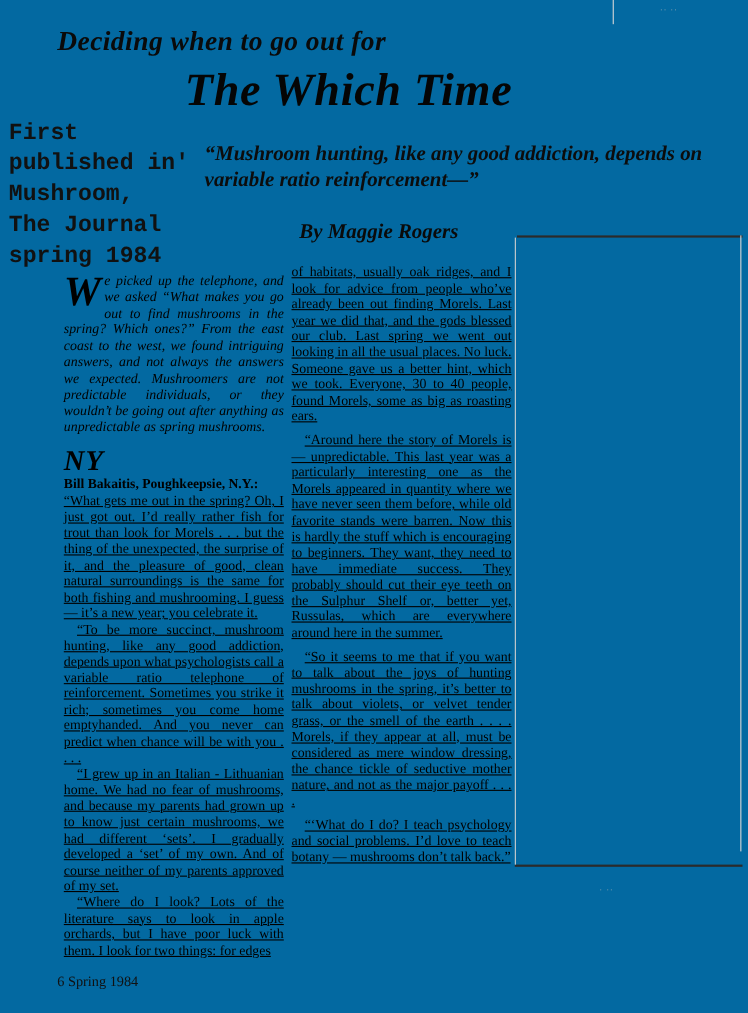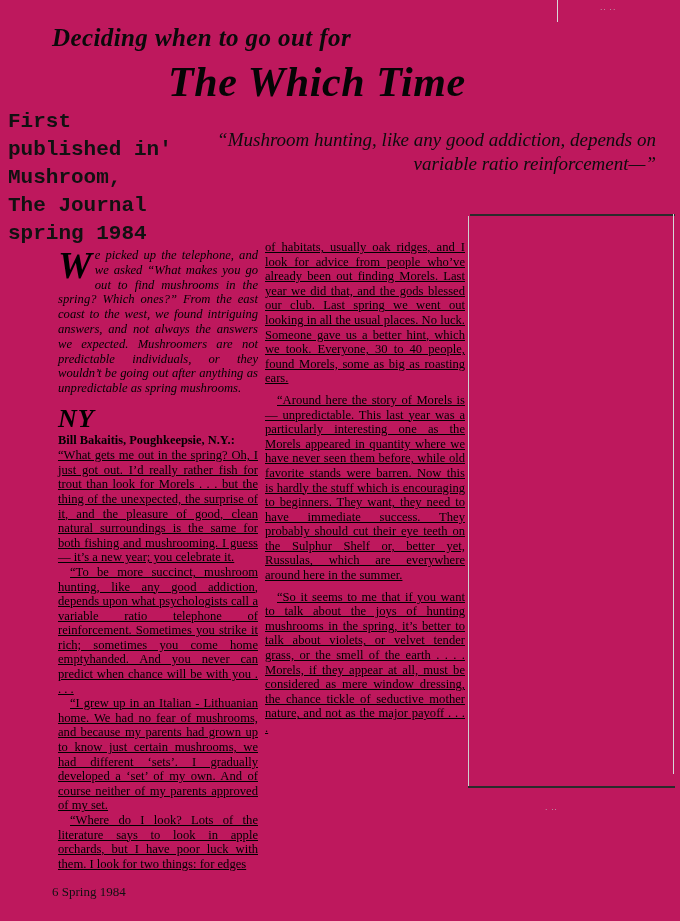--- a/index.html
+++ b/index.html
@@ -12,21 +12,21 @@
     height: 921px;
     position: relative;
     font-family: "Liberation Serif", serif;
     color: #000;
     overflow: hidden;
   }
 
   .page {
     position: absolute;
     inset: 0;
-    background: #be185d;
+    background: #0369a1;
   }
 
   
   .scan-mark {
     position: absolute;
     color: #b9b9b9;
     font-size: 7px;
     font-family: "Liberation Sans", sans-serif;
     letter-spacing: 1px;
   }
@@ -77,24 +77,24 @@
     color: #111;
   }
 
   .pullquote {
     position: absolute;
     left: 186px;
     top: 128px;
     width: 470px;
     font-family: "Liberation Serif", serif;
     font-style: italic;
-    font-weight: normal;
+    font-weight: bold;
     font-size: 19px;
     line-height: 24px;
-    text-align: right;
+    text-align: left;
     color: #0c0c0c;
   }
 
   .byline {
     position: absolute;
     left: 272px;
     top: 200px;
     font-family: "Liberation Serif", serif;
     font-style: italic;
     font-weight: bold;
@@ -189,36 +189,38 @@
   <div class="deck">Deciding when to go out for</div>
   <div class="headline">The Which Time</div>
 
   <div class="pubinfo" style="white-space: pre-line;">First published in'
 Mushroom,
 The Journal
 spring 1984</div>
 
   <div class="pullquote">“Mushroom hunting, like any good addiction, depends on variable ratio reinforcement—”</div>
 
+  <div class="byline">By Maggie Rogers</div>
 
   <div class="col col-left">
     <div class="intro">
       <span class="dropcap">W</span><span>e picked up the telephone, and we asked “What makes you go out to find mushrooms in the spring? Which ones?” From the east coast to the west, we found intriguing answers, and not always the answers we expected. Mushroomers are not predictable individuals, or they wouldn’t be going out after anything as unpredictable as spring mushrooms.</span>
     </div>
 
     <div class="section-head">NY</div>
 
     <div class="source-line">Bill Bakaitis, Poughkeepsie, N.Y.:</div>
 
     <p class="body first">“What gets me out in the spring? Oh, I just got out. I’d really rather fish for trout than look for Morels . . . but the thing of the unexpected, the surprise of it, and the pleasure of good, clean natural surroundings is the same for both fishing and mushrooming. I guess — it’s a new year; you celebrate it.</p>
     <p class="body">“To be more succinct, mushroom hunting, like any good addiction, depends upon what psychologists call a variable ratio telephone of reinforcement. Sometimes you strike it rich; sometimes you come home emptyhanded. And you never can predict when chance will be with you . . . .</p>
     <p class="body">“I grew up in an Italian - Lithuanian home. We had no fear of mushrooms, and because my parents had grown up to know just certain mushrooms, we had different ‘sets’. I gradually developed a ‘set’ of my own. And of course neither of my parents approved of my set.</p>
     <p class="body">“Where do I look? Lots of the literature says to look in apple orchards, but I have poor luck with them. I look for two things: for edges</p>
   </div>
 
   <div class="col col-right">
     <p class="body first">of habitats, usually oak ridges, and I look for advice from people who’ve already been out finding Morels. Last year we did that, and the gods blessed our club. Last spring we went out looking in all the usual places. No luck. Someone gave us a better hint, which we took. Everyone, 30 to 40 people, found Morels, some as big as roasting ears.</p>
     <p class="body gap">“Around here the story of Morels is — unpredictable. This last year was a particularly interesting one as the Morels appeared in quantity where we have never seen them before, while old favorite stands were barren. Now this is hardly the stuff which is encouraging to beginners. They want, they need to have immediate success. They probably should cut their eye teeth on the Sulphur Shelf or, better yet, Russulas, which are everywhere around here in the summer.</p>
     <p class="body gap">“So it seems to me that if you want to talk about the joys of hunting mushrooms in the spring, it’s better to talk about violets, or velvet tender grass, or the smell of the earth . . . . Morels, if they appear at all, must be considered as mere window dressing, the chance tickle of seductive mother nature, and not as the major payoff . . . .</p>
+    <p class="body gap">“‘What do I do? I teach psychology and social problems. I’d love to teach botany — mushrooms don’t talk back.”</p>
   </div>
 
   <div class="folio">6 Spring 1984</div>
 </div>
 
 </body></html>

